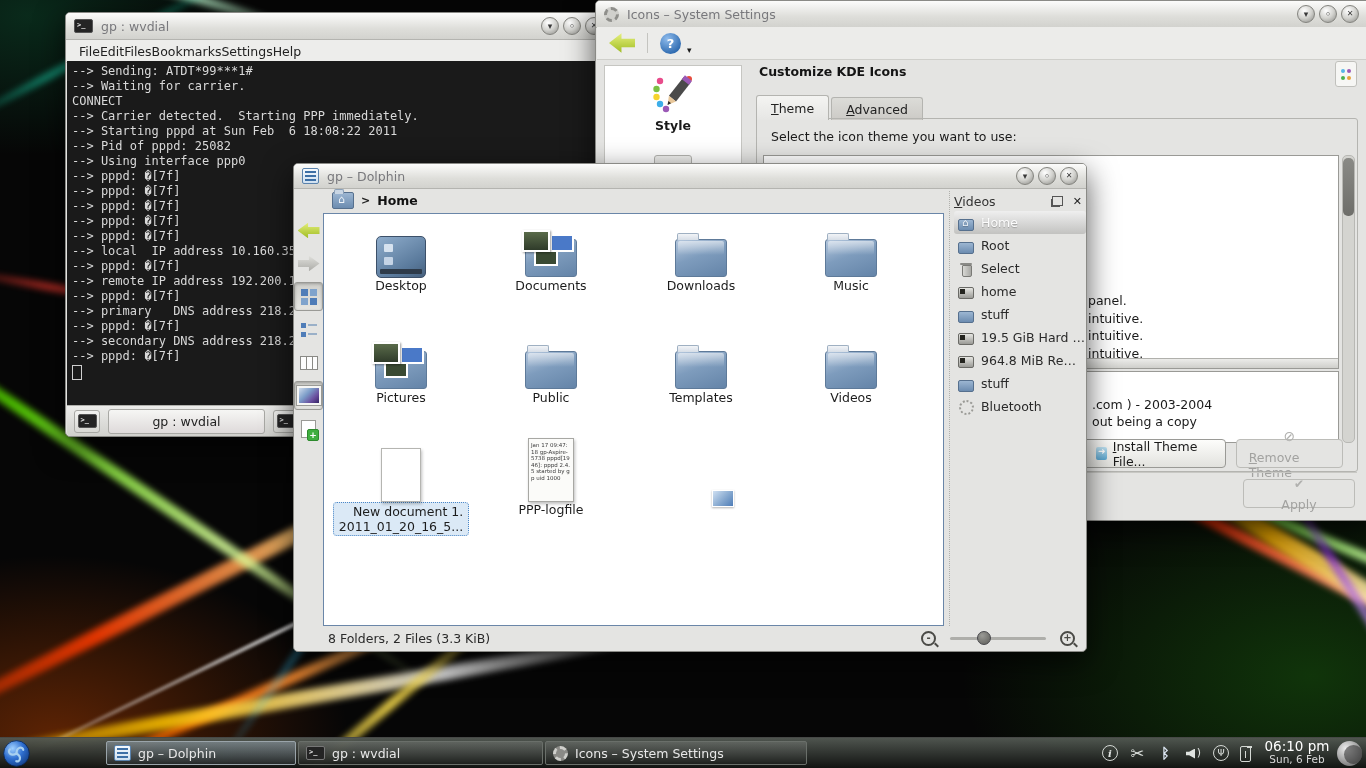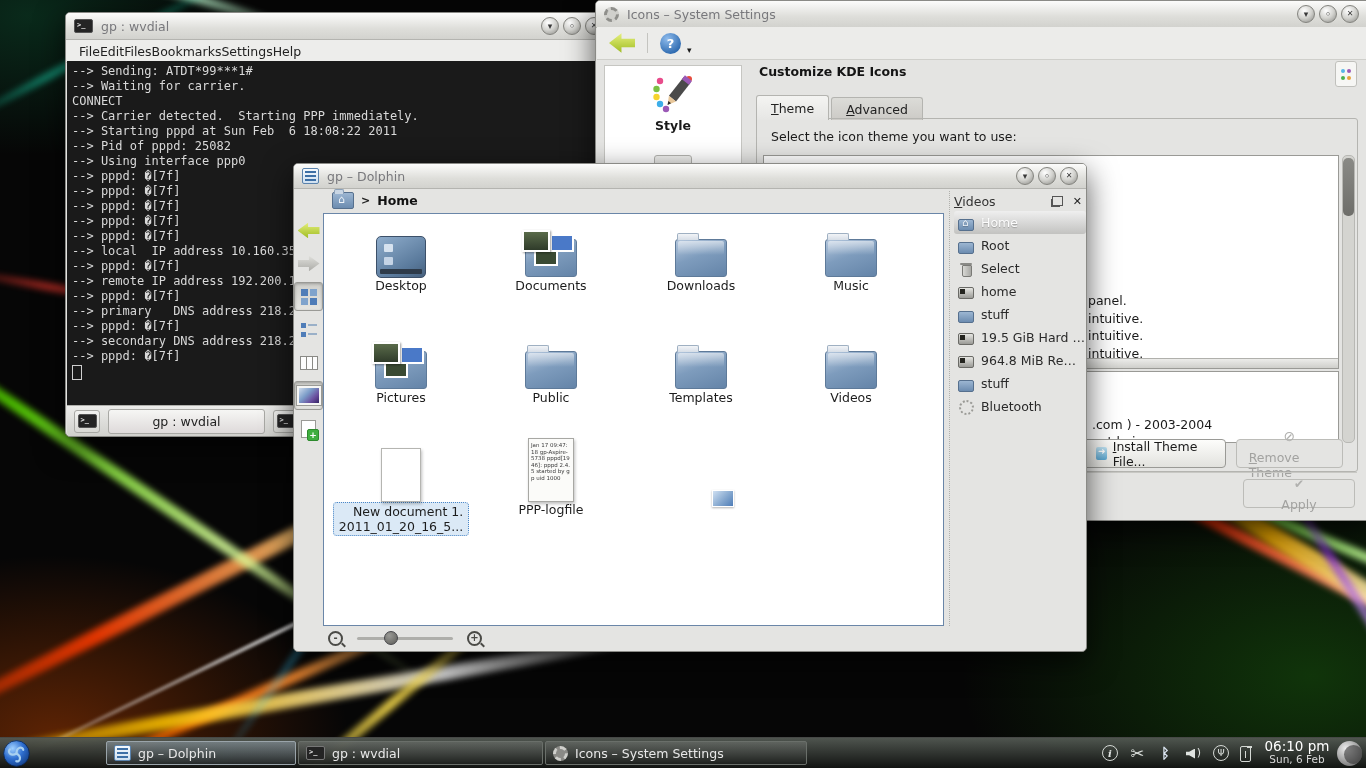--- a/index.html
+++ b/index.html
@@ -89,21 +89,21 @@
   .ss-tab{padding:4px 14px 3px;border:1px solid #b4b4b0;border-bottom:none;border-radius:3px 3px 0 0;margin-right:2px;
           background:linear-gradient(#dcdcd8,#cccac6);color:#222;position:relative;top:1px;}
   .ss-tab.selected{background:linear-gradient(#f4f4f2,#e6e6e4);padding:5px 14px 4px;top:1px;z-index:2;}
   .ss-tab::first-letter{text-decoration:underline;}
   .ss-panel{position:absolute;left:160px;right:9px;top:117px;bottom:48px;border:1px solid #b4b4b0;border-radius:0 3px 3px 3px;}
   .ss-select-label{position:absolute;left:14px;top:10px;color:#1a1a1a;}
   .ss-list{position:absolute;left:6px;right:18px;top:36px;height:212px;background:#fff;border:1px solid #9a9a96;overflow:hidden;}
   .ss-list::after{content:"";position:absolute;left:0;right:0;bottom:0;height:9px;background:linear-gradient(#ececea,#cfcfcb);border-top:1px solid #b0b0ac;}
   .ss-list-frags{position:absolute;left:324px;top:136px;line-height:17.5px;color:#1a1a1a;}
   .ss-desc{position:absolute;left:6px;right:18px;top:252px;height:70px;background:#fff;border:1px solid #9a9a96;overflow:hidden;}
-  .ss-desc-frags{position:absolute;left:328px;top:24px;line-height:17px;color:#1a1a1a;margin-top:20px;}
+  .ss-desc-frags{position:absolute;left:328px;top:24px;line-height:17px;color:#1a1a1a;}
   .ss-vscroll{position:absolute;right:2px;top:36px;width:11px;height:286px;background:#d4d4d0;border-radius:5px;border:1px solid #b8b8b4;}
   .ss-vthumb{position:absolute;left:0;right:0;top:2px;height:58px;background:linear-gradient(#8a8a86,#6e6e6a);border-radius:5px;}
   .ss-btnrow{position:absolute;left:326px;right:14px;top:320px;display:flex;gap:10px;}
   .btn{height:27px;display:flex;align-items:center;justify-content:center;gap:6px;padding:0 12px;
        border:1px solid #9a9a96;border-radius:4px;background:linear-gradient(#fdfdfb,#e2e2de);color:#1a1a1a;font-size:12.5px;}
   .btn.disabled{color:#a2a2a0;background:#e4e4e2;border-color:#bcbcb8;flex-direction:column;}
   .btn .u::first-letter{text-decoration:underline;}
   .install-ic{width:13px;height:13px;border-radius:2px;background:linear-gradient(#bfe2f2,#5aa6d0);display:inline-block;position:relative;}
   .install-ic::before{content:"➜";position:absolute;left:2px;top:-1px;font-size:9px;color:#fff;}
   .remove-ic::before{content:"⊘";font-size:14px;color:#b0b0ae;}
@@ -574,20 +574,21 @@
           <span class="icon i-folder"></span>
           <span class="p-label">stuff</span>
         </div>
         <div class="prow">
           <span class="icon i-bluetooth"></span>
           <span class="p-label">Bluetooth</span>
         </div>
       </div>
   </div>
   <div class="d-status">
+    <span class="d-status-text">8 Folders, 2 Files (3.3 KiB)</span>
     <span class="mag">-</span>
     <span class="zoom-slider">
       <span class="track"></span>
       <span class="handle"></span>
     </span>
     <span class="mag">+</span>
   </div>
 </div>
 
 <div class="taskbar">

